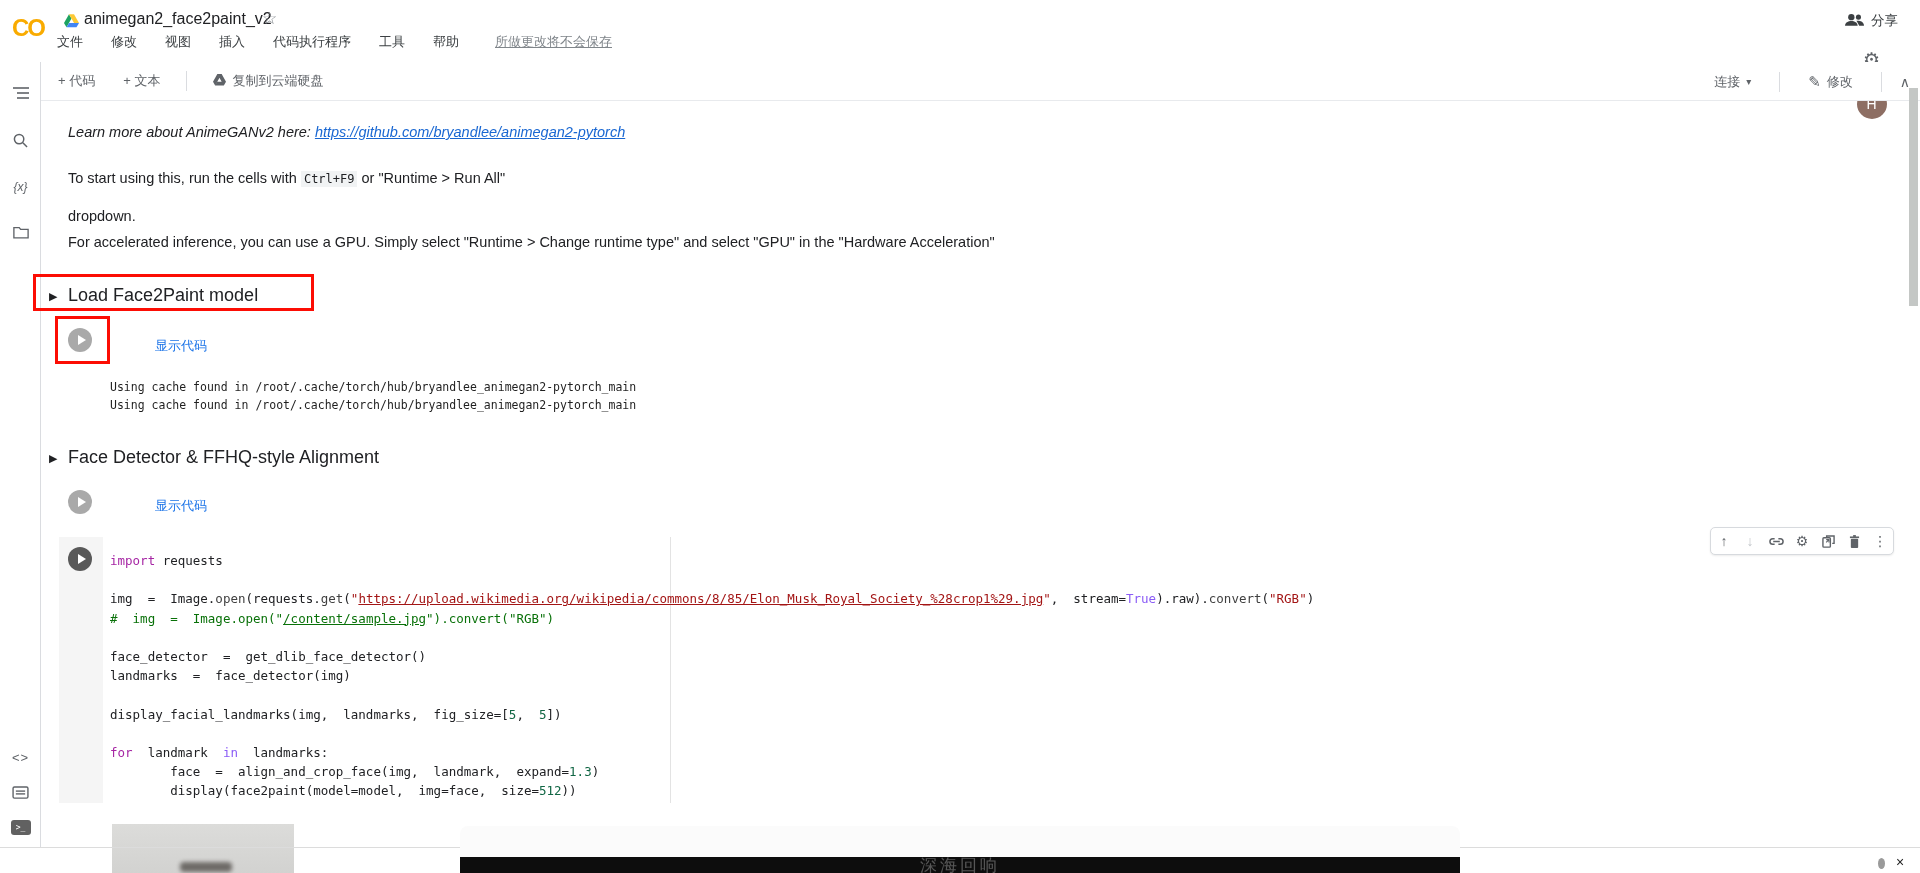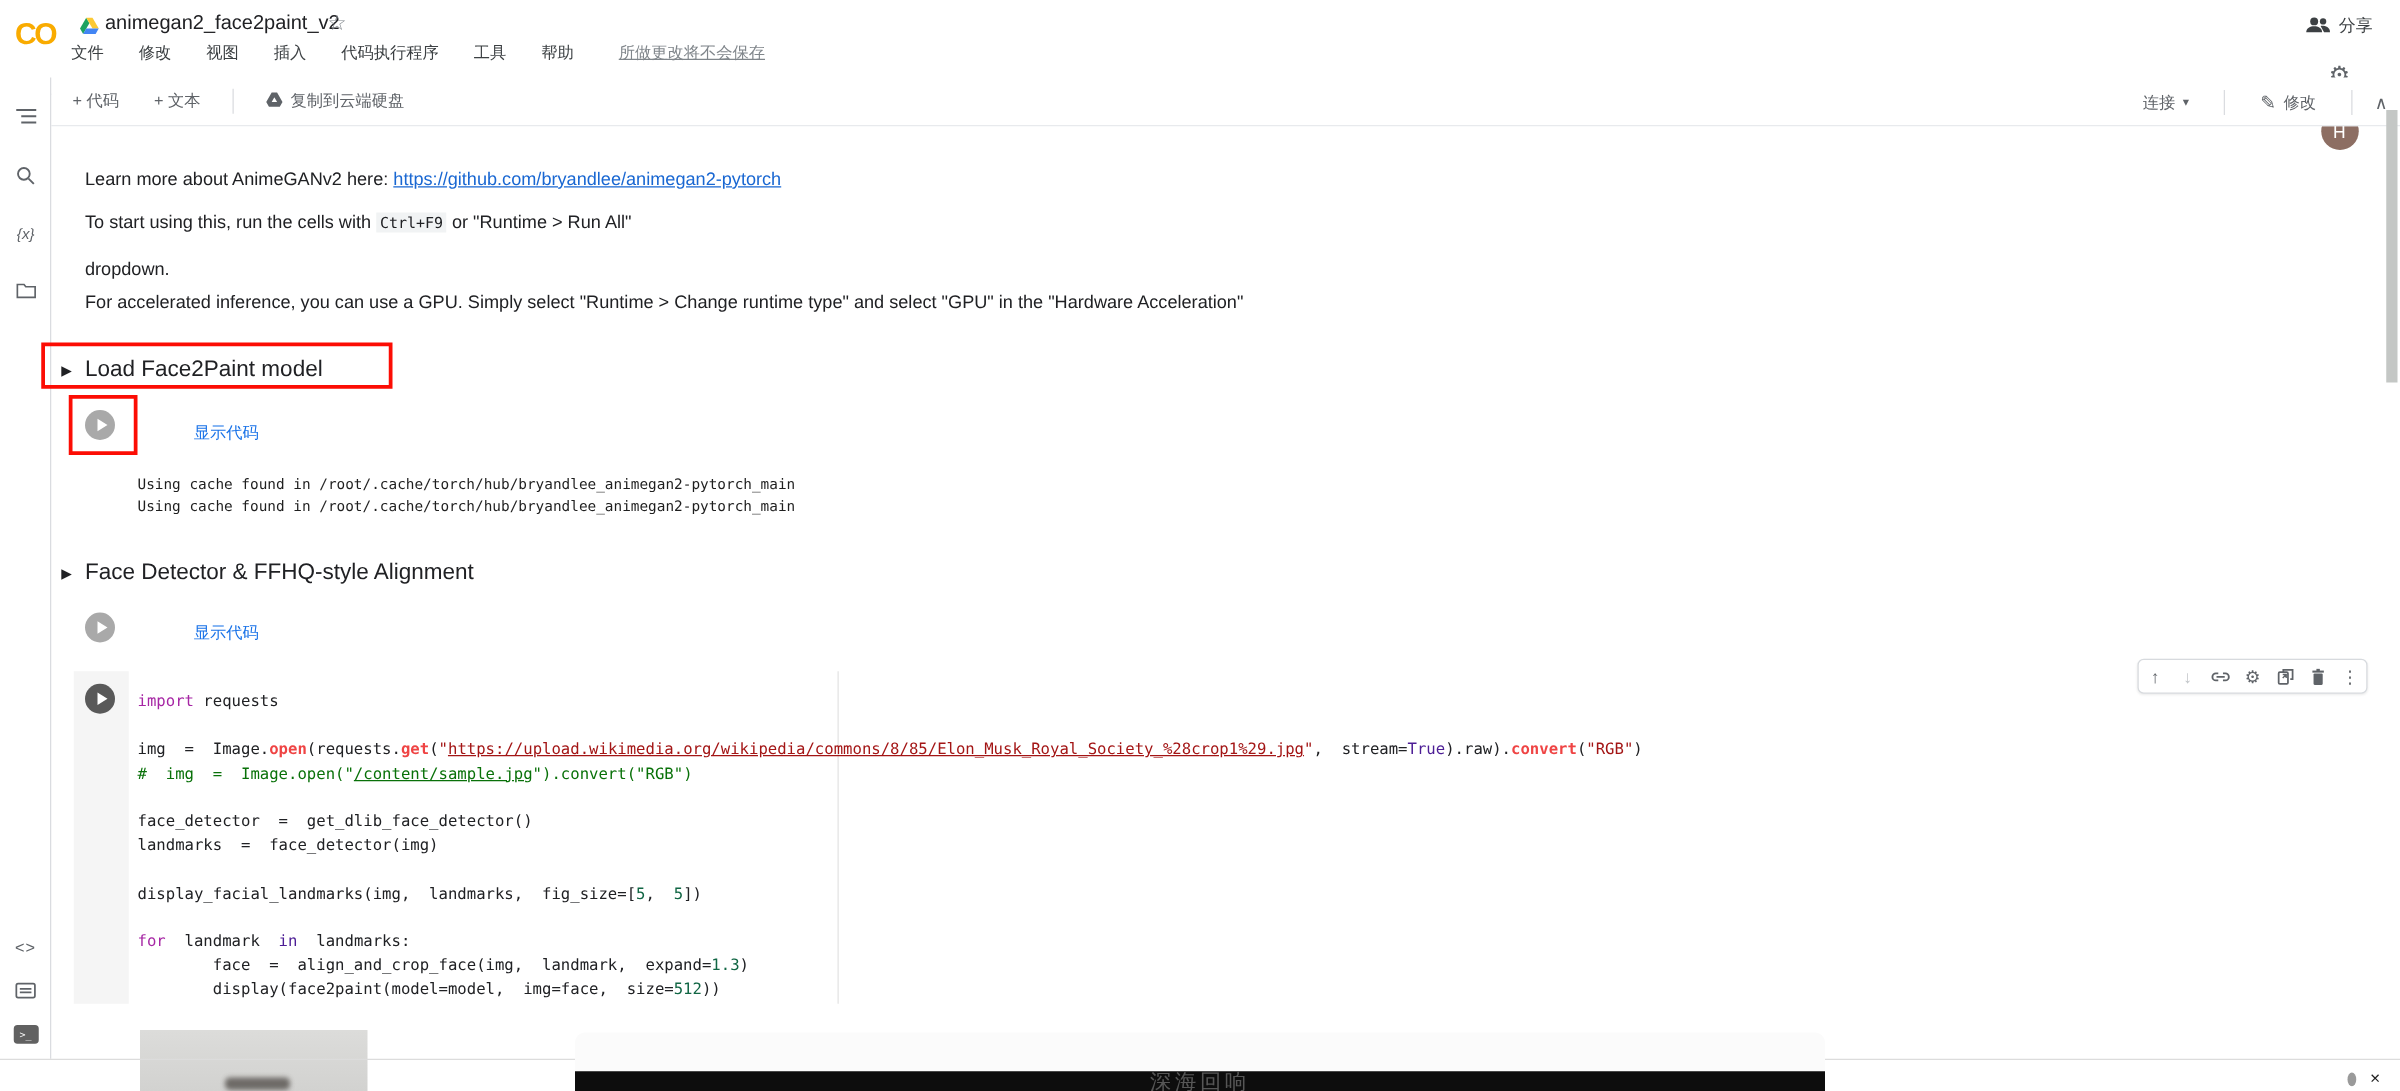--- a/index.html
+++ b/index.html
@@ -59,26 +59,26 @@
   
   .outline-mono { position:absolute; left:110px; font-family:"DejaVu Sans Mono",monospace; font-size:11.5px; color:#1f1f1f; white-space:pre; }
 
   
   .codecell { position:absolute; left:59px; top:537px; width:1839px; height:270px; background:#fff; }
   .gutter { position:absolute; left:0; top:0; width:44px; height:266px; background:#f5f5f5; }
   .ruler { position:absolute; left:611px; top:0; width:1px; height:266px; background:#e3e3e3; }
   .codelines { position:absolute; left:51px; top:14px; font-family:"DejaVu Sans Mono",monospace; font-size:12.5px; line-height:19.2px; white-space:pre; color:#202124; }
   .code-line { height:19.2px; }
   .kw  { color:#a626a4; }
-  .kw2 { color:#4c1d95; }
+  .kw2 { color:#8b5cf6; }
   .str { color:#a31515; }
   .lnk { text-decoration:underline; }
   .com { color:#097109; }
   .num { color:#116644; }
-  .fn  { color:#ef4444;font-weight:bold; }
+  .fn  { color:#404040; }
 
   
   .cell-toolbar { position:absolute; left:1710px; top:527px; width:184px; height:28px; background:#fff; border:1px solid #d7dade; border-radius:5px; box-shadow:0 1px 2px rgba(0,0,0,.08); display:flex; align-items:center; justify-content:space-around; color:#5f6368; }
   .ct-i { font-size:14px; line-height:1; display:flex; align-items:center; justify-content:center; width:20px; }
   .ct-i.dim { color:#c3c6ca; }
   .ct-i svg { display:block; }
 
   
   .img-out { position:absolute; left:112px; top:824px; width:182px; height:49px; background:linear-gradient(180deg,#dcdcda,#d2d2d0); }
   .img-smudge { position:absolute; left:68px; top:38px; width:52px; height:10px; background:#55514d; border-radius:4px; filter:blur(2px); opacity:.8; }
@@ -197,21 +197,21 @@
           <rect x="1" y="1" width="16" height="12" rx="1.5"></rect>
           <line x1="4" y1="5.5" x2="14" y2="5.5"></line>
           <line x1="4" y1="8.5" x2="14" y2="8.5"></line>
         </svg>
     </div>
     <div class="sb-icon" style="top:750px;">
       <div class="term-box">&gt;_</div>
     </div>
   </div>
 
-  <div class="md" style="top:136px;">
+  <div class="md" style="top:124px;font-style:italic;">
     <span>Learn more about AnimeGANv2 here: </span><a class="mdlink">https://github.com/bryandlee/animegan2-pytorch</a>
   </div>
   <div class="md" style="top:170px;">
     <span>To start using this, run the cells with </span><span class="ikode">Ctrl+F9</span><span> or "Runtime &gt; Run All"</span>
   </div>
   <div class="md" style="top:203px; line-height:26px;">
     <div>dropdown.</div>
     <div>For accelerated inference, you can use a GPU. Simply select "Runtime &gt; Change runtime type" and select "GPU" in the "Hardware Acceleration"</div>
   </div>
 

